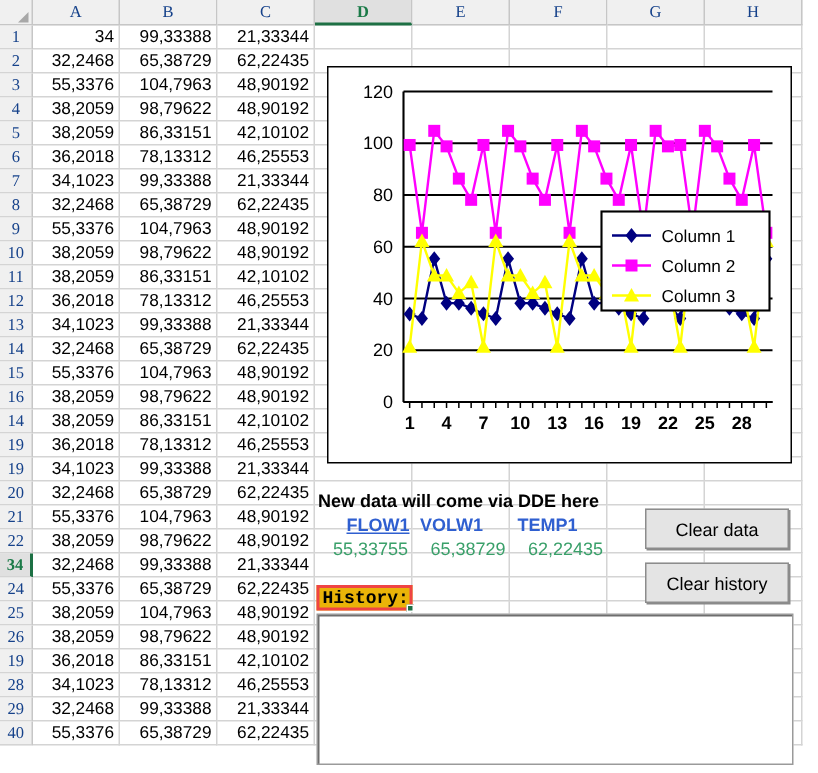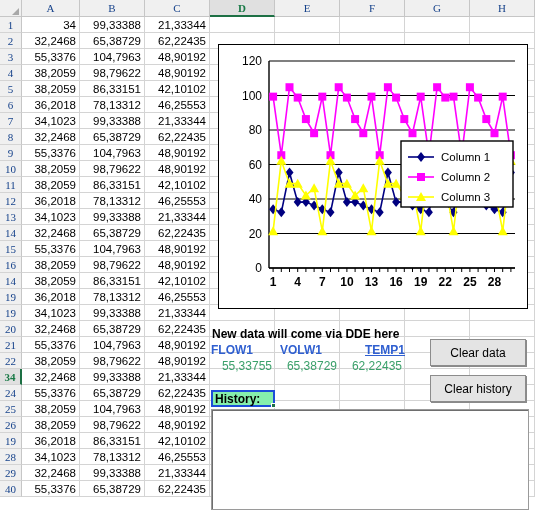--- a/index.html
+++ b/index.html
@@ -88,21 +88,21 @@
   .ddeval {
     top:358px; height:16px;
     font-size:12px; color:#3aa06a;
     display:flex; align-items:center; justify-content:flex-end; padding:0 4px;
   }
 
   #hist-label {
     left:211px; top:390px; width:64px; height:17px;
     font-size:12px; font-weight:bold; color:#000;
     display:flex; align-items:center; padding-left:2px;
-    border:2px solid #1d4ed8; background:#86efac;
+    border:2px solid #ef4444; background:#eab308;font-family:Liberation Mono, monospace;
   }
   #hist-handle {
     position:absolute; z-index:7;
     left:271px; top:403px; width:5px; height:5px;
     background:#1d7044; border:1px solid #fff;
   }
 
   #history-box {
     left:211px; top:409px; width:318px; height:101px;
     background:#ffffff;
@@ -569,23 +569,23 @@
       <rect x="198" y="128" width="8" height="8" fill="#ff00ff"></rect>
       <text x="222" y="136" font-size="11.5" font-family="Liberation Sans, sans-serif" fill="#000">Column 2</text>
       <line x1="189" y1="152" x2="215" y2="152" stroke="#ffff00" stroke-width="1.6"></line>
       <polygon points="202,147 197,156 207,156" fill="#ffff00"></polygon>
       <text x="222" y="156" font-size="11.5" font-family="Liberation Sans, sans-serif" fill="#000">Column 3</text>
     </svg>
 </div>
 
 <div class="ovl" id="dde-title">New data will come via DDE here</div>
 
-<div class="ovl ddehdr" style="left:208px;width:64px;">FLOW1</div>
+<div class="ovl ddehdr" style="left:228px;width:64px;text-decoration:underline;">FLOW1</div>
 <div class="ovl ddehdr" style="left:277px;width:64px;">VOLW1</div>
-<div class="ovl ddehdr" style="left:362px;width:64px;text-decoration:underline;">TEMP1</div>
+<div class="ovl ddehdr" style="left:342px;width:64px;">TEMP1</div>
 
 <div class="ovl ddeval" style="left:212px;width:64px;">55,33755</div>
 <div class="ovl ddeval" style="left:277px;width:64px;">65,38729</div>
 <div class="ovl ddeval" style="left:342px;width:64px;">62,22435</div>
 
 <div class="ovl" id="hist-label">History:</div>
 <div id="hist-handle"></div>
 
 <div class="ovl" id="history-box"></div>
 

